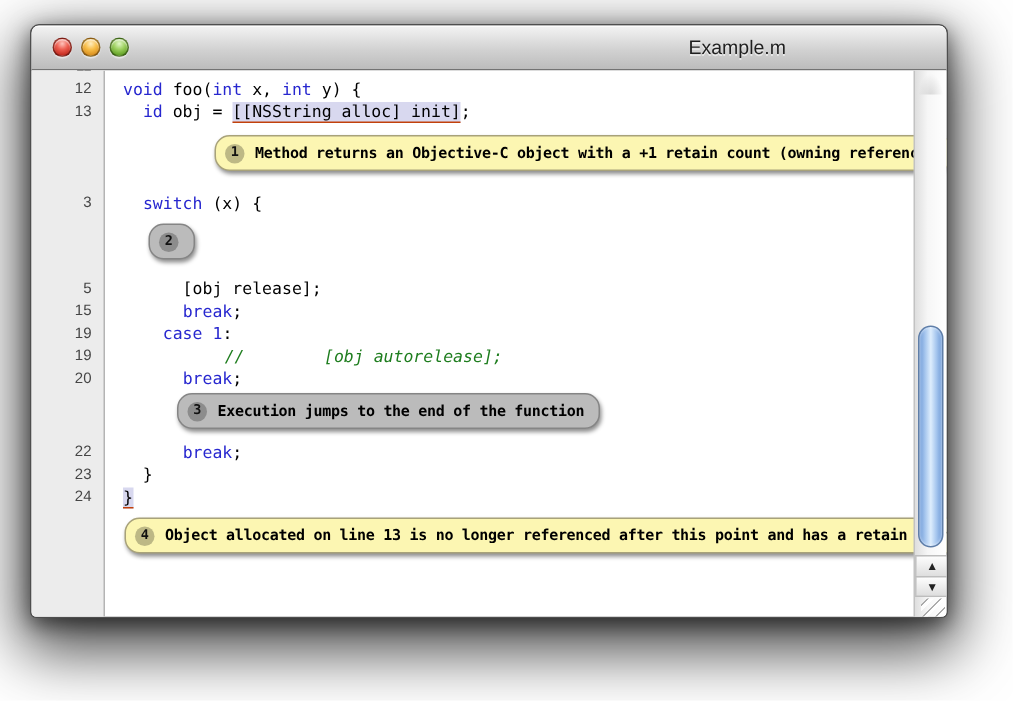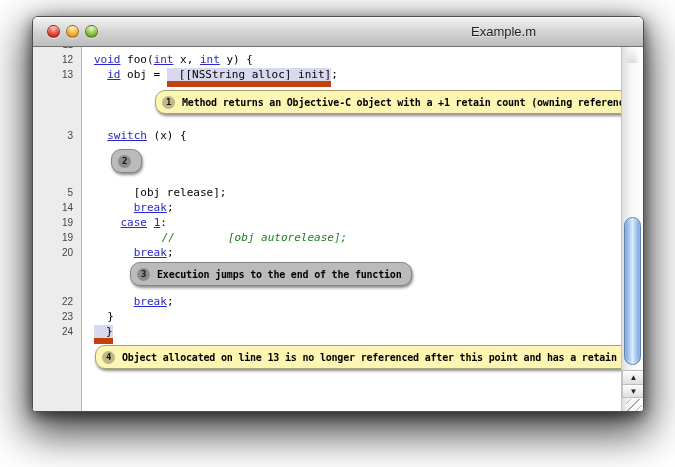--- a/index.html
+++ b/index.html
@@ -1,20 +1,20 @@
 <!DOCTYPE html>
 <html style="--kw: #2727cf; --com: #1e7d1e; --hl: #d8d8ef; --event: #fcf6b2; --control: #bbbbbb; --thumb: #6f9bd8;"><head>
 <meta charset="utf-8">
 <style>
   html,body{margin:0;padding:0;background:#ffffff;width:675px;height:467px;overflow:hidden;
     font-family:"Liberation Sans", sans-serif;}
   .stage{position:relative;width:675px;height:467px;}
 
   
-  .window{position:absolute;left:32px;top:16px;width:612px;height:396px;box-sizing:border-box;
+  .window{position:absolute;left:20px;top:16px;width:612px;height:396px;box-sizing:border-box;
     border:1px solid #4e4e4e;border-radius:6px 6px 4px 4px;overflow:hidden;background:#fff;
     box-shadow:0 16px 42px 6px rgba(0,0,0,0.72), 0 4px 14px rgba(0,0,0,0.55);}
   .titlebar{position:relative;height:29px;
     background:linear-gradient(#f4f4f4, #d2d2d2 55%, #bcbcbc);
     border-bottom:1px solid #737373;box-shadow:inset 0 1px 0 rgba(255,255,255,0.75);}
   .title{position:absolute;left:438px;top:0;line-height:29px;font-size:13px;color:#1f1f1f;
     text-shadow:0 1px 0 rgba(255,255,255,0.55);}
   .lights{position:absolute;left:14px;top:8px;display:flex;gap:6px;}
   .light{width:13px;height:13px;border-radius:50%;box-shadow:inset 0 1px 1px rgba(255,255,255,0.7), 0 1px 1px rgba(255,255,255,0.6);
     border:1px solid rgba(0,0,0,0.35);box-sizing:border-box;cursor:default;}
@@ -26,23 +26,23 @@
   .content{position:relative;height:367px;background:#fff;overflow:hidden;}
   .gutter-strip{position:absolute;left:0;top:0;bottom:0;width:48px;background:#ececec;
     border-right:1px solid #b4b4b4;}
   .code-flow{position:relative;margin-top:-10px;margin-right:22px;}
   .row{display:flex;height:15px;line-height:15px;align-items:flex-end;}
   .row.brow{height:auto;}
   .g{flex:none;width:49px;box-sizing:border-box;text-align:right;padding-right:9px;
     font-size:10px;color:#454545;}
   .c{flex:1;white-space:pre;font-family:"DejaVu Sans Mono", monospace;font-size:11px;
     color:#000;padding-left:12px;}
-  .kw{color:var(--kw,#2727cf);text-decoration:underline;}
+  .kw{color:var(--kw,#2727cf);}
   .com{color:var(--com,#1e7d1e);font-style:italic;margin-left:28px;}
-  .hl{background:var(--hl,#d8d8ef);border-bottom:6px solid #c2410c;padding-left:12px;}
+  .hl{background:var(--hl,#d8d8ef);border-bottom:1px solid #c2410c;}
 
   
   .bubble{display:inline-flex;align-items:center;gap:7px;height:24px;box-sizing:border-box;
     padding:0 10px 0 6px;border-radius:10px;font-size:10px;font-weight:bold;color:#000;
     letter-spacing:-0.2px;box-shadow:1px 2px 3px rgba(0,0,0,0.45);}
   .bubble.event{background:var(--event,#fcf6b2);border:1px solid #a8a27a;}
   .bubble.control{background:var(--control,#bbbbbb);border:1px solid #858585;}
   .badge{flex:none;width:13px;height:13px;border-radius:50%;background:rgba(0,0,0,0.25);
     text-align:center;line-height:13px;font-size:9px;font-weight:bold;color:#111;}
   .btext{white-space:pre;}
@@ -111,21 +111,21 @@
           </div>
           <div class="row brow">
             <span class="g"></span>
             <span class="c"><span class="bubble control b2"><span class="badge">2</span></span></span>
           </div>
           <div class="row">
             <span class="g">5</span>
             <span class="c"><span>      [obj release];</span></span>
           </div>
           <div class="row">
-            <span class="g">14</span>
+            <span class="g">15</span>
             <span class="c"><span>      </span><span class="kw">break</span><span>;</span></span>
           </div>
           <div class="row">
             <span class="g">19</span>
             <span class="c"><span>    </span><span class="kw">case</span><span> </span><span class="kw">1</span><span>:</span></span>
           </div>
           <div class="row">
             <span class="g">19</span>
             <span class="c"><span>      </span><span class="com">//        [obj autorelease];</span></span>
           </div>

